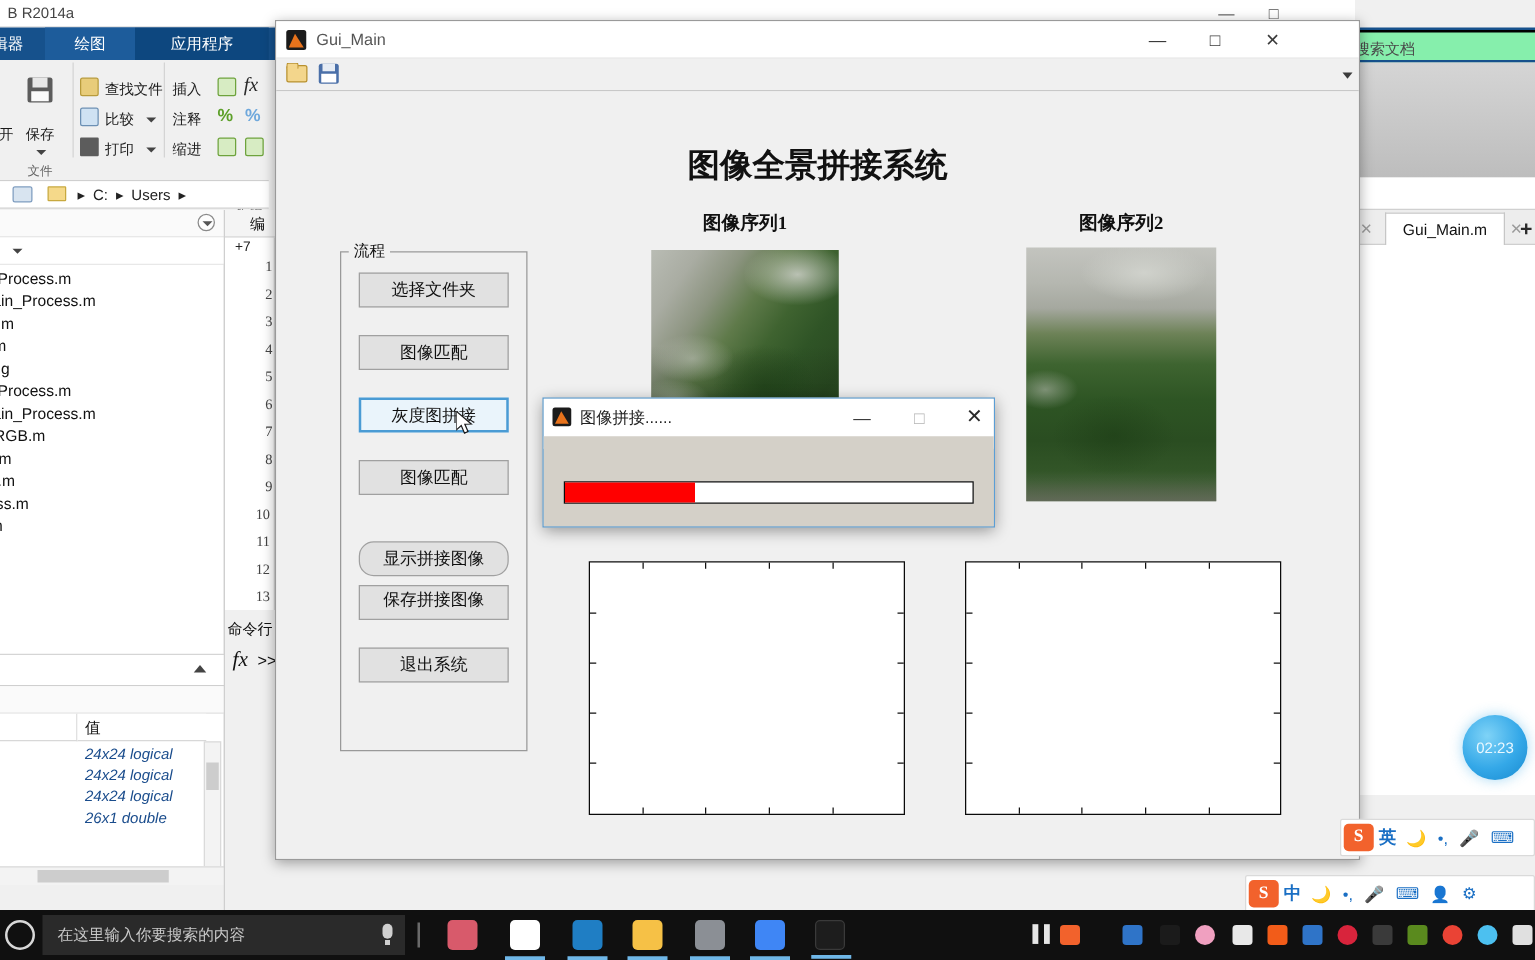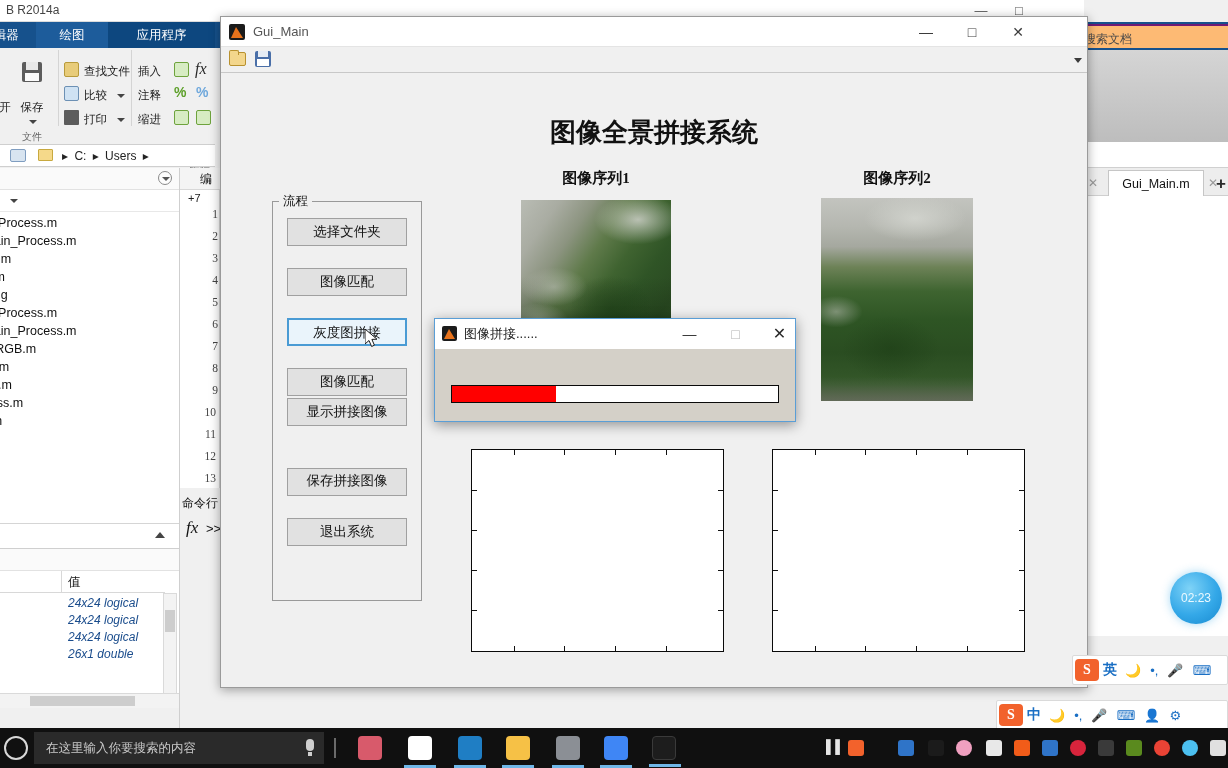--- a/index.html
+++ b/index.html
@@ -219,21 +219,21 @@
   .cmd-prompt {
     position: absolute; left: 206px; top: 521px; font-size: 13px; color: #111;
   }
   .ed-vline {
     position: absolute; top: 168px; width: 1px; height: 560px; background: #cfcfcf;
   }
 
   
   .doc-search {
     position: absolute; right: 0; top: 24px; width: 148px; height: 26px;
-    background: #fdba74; border-top: 2px solid #701a75; border-bottom: 2px solid #16518c;
+    background: #86efac; border-top: 2px solid #000000; border-bottom: 2px solid #16518c;
   }
   .doc-search span {
     position: absolute; left: 4px; top: 5px; font-size: 12px; color: #4a4a4a;
   }
   .right-grad {
     position: absolute; right: 0; top: 50px; width: 148px; height: 92px;
     background: linear-gradient(#d5d5d5, #bdbdbd);
   }
   .right-white {
     position: absolute; right: 0; top: 142px; width: 148px; height: 26px;
@@ -697,21 +697,21 @@
       <div class="seq-label a">图像序列1</div>
       <div class="seq-label b">图像序列2</div>
 
       <div class="flow-panel"></div>
       <div class="flow-legend">流程</div>
 
       <div class="flow-btn" style="top:145px;">选择文件夹</div>
       <div class="flow-btn" style="top:195px;">图像匹配</div>
       <div class="flow-btn active" style="top:245px;">灰度图拼接</div>
       <div class="flow-btn" style="top:295px;">图像匹配</div>
-      <div class="flow-btn" style="top:325px;">显示拼接图像</div>
+      <div class="flow-btn" style="top:360px;border-radius:12px;">显示拼接图像</div>
       <div class="flow-btn" style="top:395px;font-family:Liberation Mono, monospace;">保存拼接图像</div>
       <div class="flow-btn" style="top:445px;">退出系统</div>
 
       <div class="photo p1"></div>
       <div class="photo p2"></div>
 
       <div class="axes a1">
         <div class="tick h" style="left:42px;  top:0;"></div>
         <div class="tick h" style="left:92px;  top:0;"></div>
         <div class="tick h" style="left:143px; top:0;"></div>

